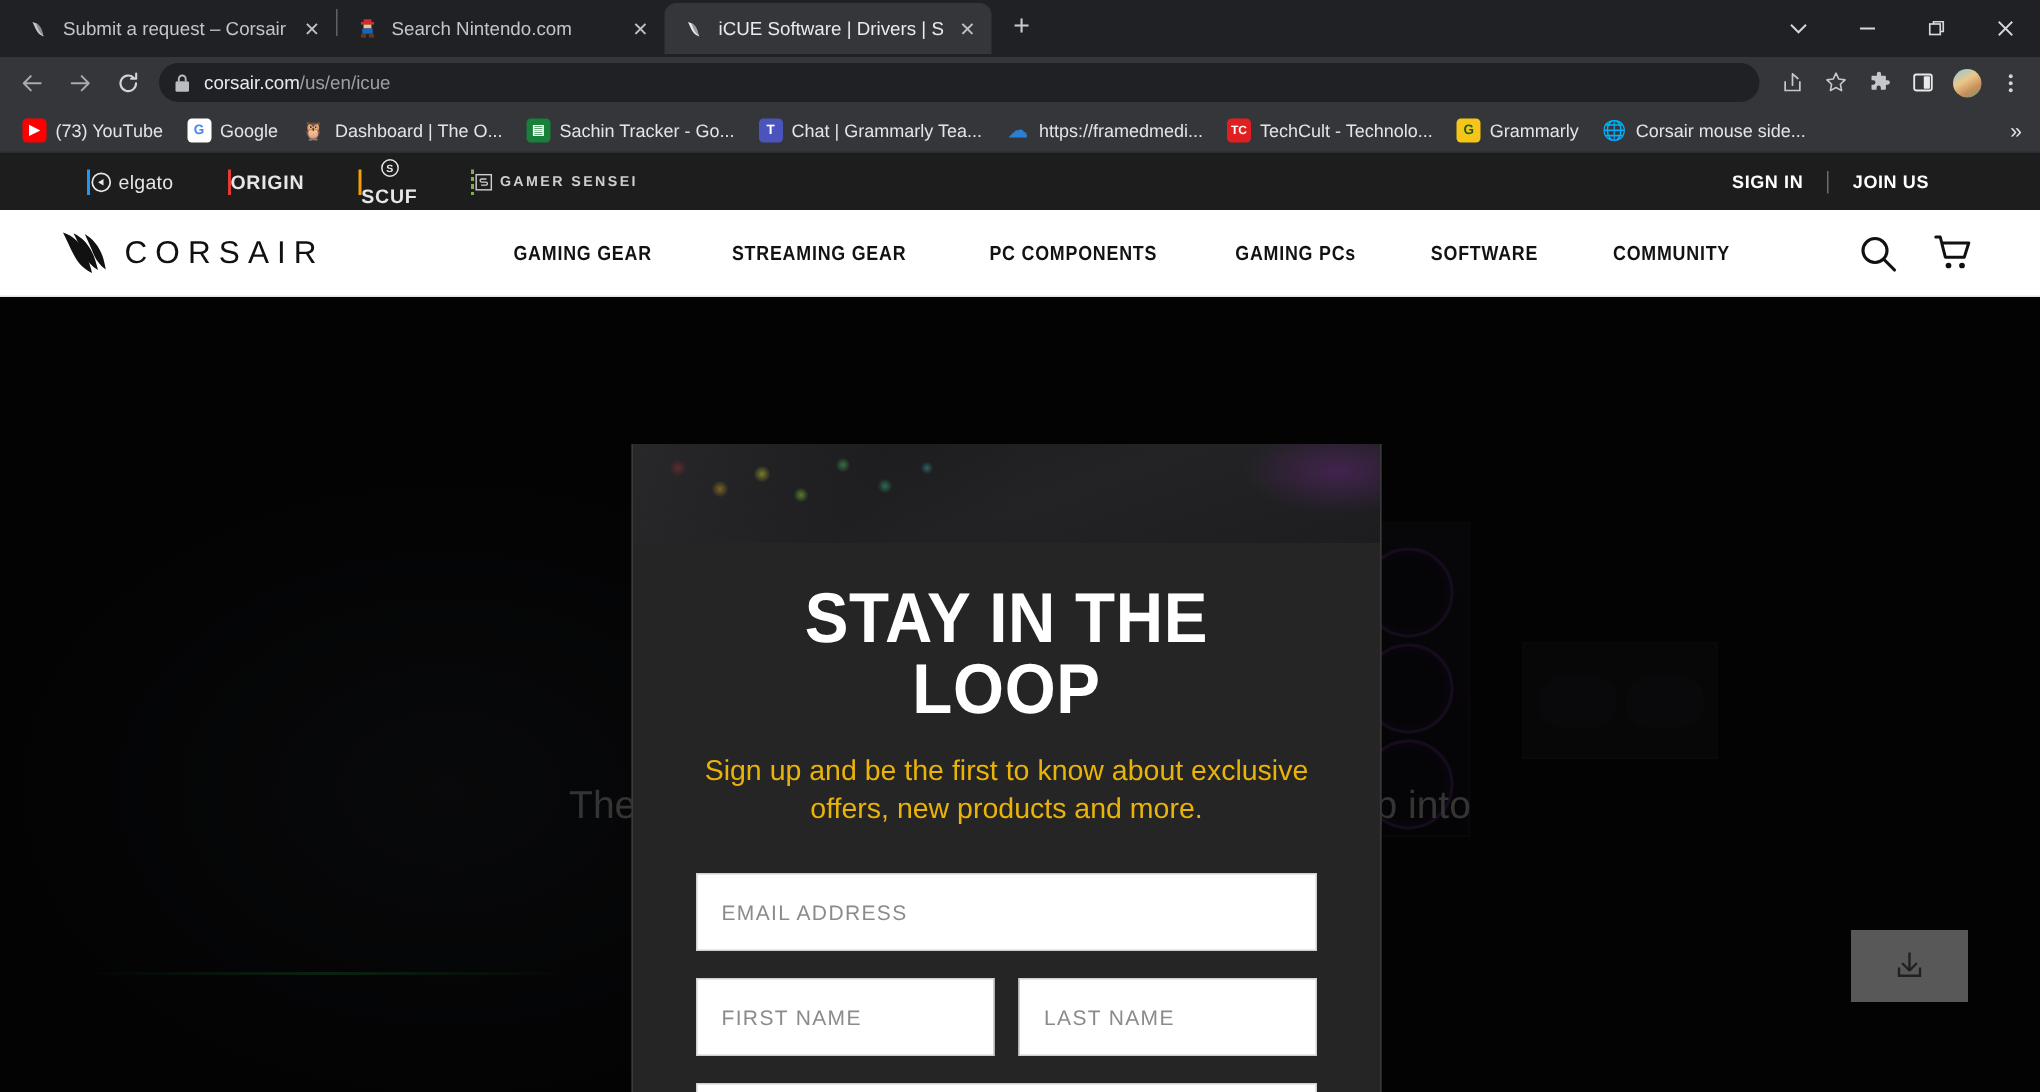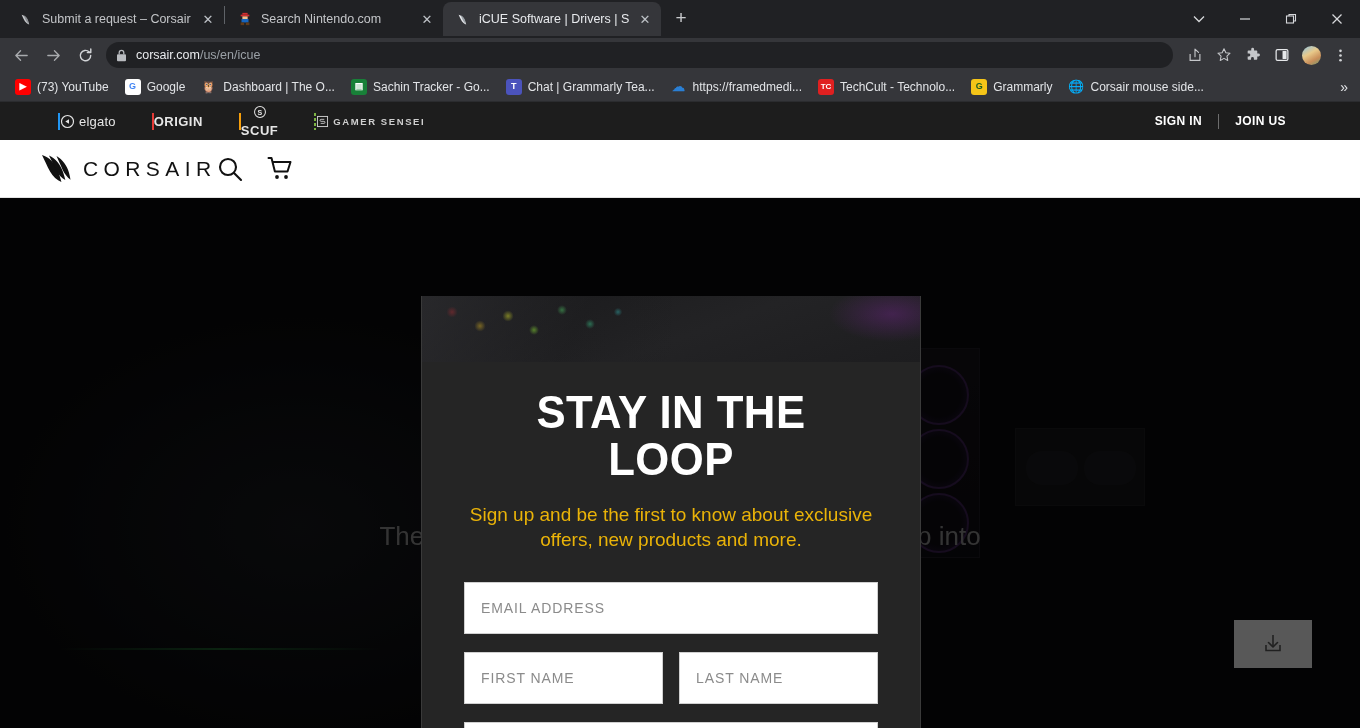--- a/index.html
+++ b/index.html
@@ -500,20 +500,28 @@
         <span>
           <svg width="34" height="30" viewBox="0 0 34 30">
             <path d="M2 1c7 2 13 8 16 16 1.5 4 2.6 8 3.4 11-4.5-2-8.6-5.6-11.2-10.3C7 12 4.5 6 2 1z" fill="#111"></path>
             <path d="M9 1.5c6.5 3 11.5 9 14 16.5 1 3 1.8 5.8 2.3 8-3.8-2.2-7-5.6-9.2-9.8C13.5 10.5 11 5.5 9 1.5z" fill="#111"></path>
             <path d="M16.5 2c6 3.5 10.5 9.5 12.5 16.8.7 2.6 1.2 5 1.5 6.9-3.3-2.4-6-5.7-7.8-9.6C20.7 11 18.3 6 16.5 2z" fill="#111"></path>
           </svg>
         </span>
         <span class="brand-name">CORSAIR</span>
       </div>
 
+      <div class="navlinks">
+        <a class="navlink" href="#">GAMING GEAR</a>
+        <a class="navlink" href="#">STREAMING GEAR</a>
+        <a class="navlink" href="#">PC COMPONENTS</a>
+        <a class="navlink" href="#">GAMING PCs</a>
+        <a class="navlink" href="#">SOFTWARE</a>
+        <a class="navlink" href="#">COMMUNITY</a>
+      </div>
 
       <div class="navicons">
         <span>
           <svg width="28" height="28" viewBox="0 0 28 28">
               <circle cx="12" cy="12" r="8" stroke="#111" stroke-width="2.1" fill="none"></circle>
               <line x1="18" y1="18" x2="25" y2="25" stroke="#111" stroke-width="2.1" stroke-linecap="round"></line>
             </svg>
         </span>
         <span>
           <svg width="28" height="28" viewBox="0 0 28 28">

